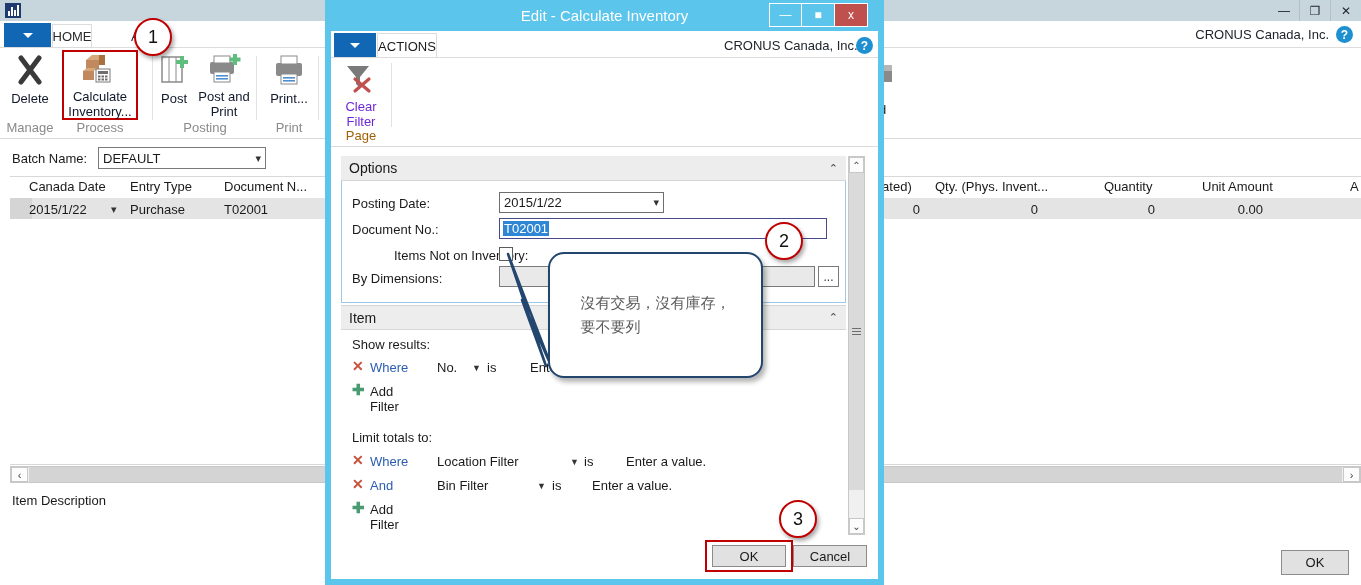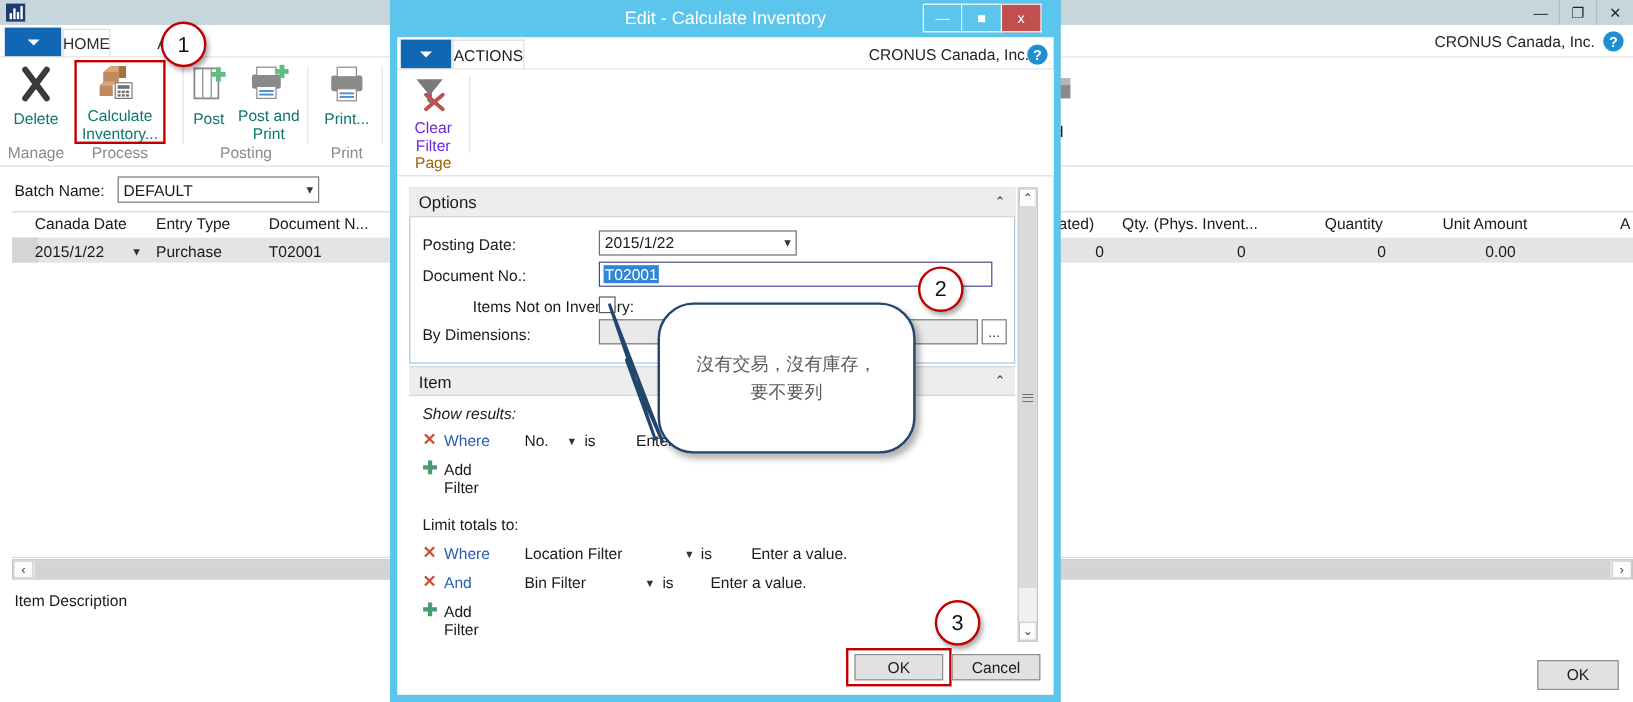--- a/index.html
+++ b/index.html
@@ -46,21 +46,21 @@
   #main-company{right:32px;top:27px;font-size:13px;color:#20252b;}
   #main-help{
     right:8px;top:26px;width:17px;height:17px;border-radius:50%;background:#1e90d2;
     color:#fff;font-size:12px;font-weight:bold;display:flex;align-items:center;justify-content:center;
   }
   #main-ribbon-sep{left:0;top:47px;width:1361px;height:1px;background:#dcdcdc;}
 
   
   #main-ribbon{left:0;top:48px;width:1361px;height:90px;background:#ffffff;border-bottom:1px solid #dcdcdc;}
   .rb-item{top:52px;width:auto;text-align:center;}
-  .rb-label{font-size:13px;color:#0f766e;line-height:15px;}
+  .rb-label{font-size:13px;color:#0f172a;line-height:15px;}
   .rb-group-label{position:absolute;top:120px;font-size:13px;color:#8a8a8a;text-align:center;}
   .rb-sep{position:absolute;top:56px;width:1px;height:64px;background:#e2e2e2;}
 
   #calc-highlight{
     left:62px;top:50px;width:76px;height:70px;border:2px solid #c00000;box-sizing:border-box;
   }
 
   
   #batch-label{left:12px;top:151px;font-size:13px;}
   #batch-select{
@@ -182,21 +182,21 @@
   }
 
   #item-header{
     left:341px;top:305px;width:505px;height:25px;background:#ededed;border-top:1px solid #d6d6d6;
     border-bottom:1px solid #d6d6d6;box-sizing:border-box;display:flex;align-items:center;
   }
   #item-header .t{margin-left:8px;font-size:14px;color:#1a1a1a;}
   #item-header .chev{margin-left:auto;margin-right:8px;font-size:11px;color:#444;}
 
   .sec-label{position:absolute;font-size:13px;color:#1a1a1a;}
-  #lbl-showresults{left:352px;top:337px;font-style:italic;}
+  #lbl-showresults{left:352px;top:337px;}
   #lbl-limittotals{left:352px;top:430px;}
 
   .filter-row{position:absolute;height:18px;font-size:13px;white-space:nowrap;}
   .fx{color:#c9503c;font-weight:bold;font-size:14px;position:absolute;}
   .fkw{color:#2a5db0;position:absolute;}
   .ffield{position:absolute;color:#1a1a1a;}
   .fcaret{position:absolute;font-size:9px;color:#333;}
   .fis{position:absolute;color:#1a1a1a;}
   .fval{position:absolute;color:#1a1a1a;}
   .addf{position:absolute;font-size:13px;color:#1a1a1a;}
@@ -235,23 +235,23 @@
     font-size:18px;display:flex;align-items:center;justify-content:center;
     box-shadow:2px 3px 4px rgba(0,0,0,.35);
   }
   #badge1{left:134px;top:18px;}
   #badge2{left:765px;top:222px;}
   #badge3{left:779px;top:500px;}
 
   
   #balloon{
     left:548px;top:252px;width:215px;height:126px;background:#ffffff;
-    border:2px solid #23466e;border-radius:30px;box-sizing:border-box;
+    border:2px solid #23466e;border-radius:16px;box-sizing:border-box;
     box-shadow:3px 4px 5px rgba(0,0,0,.3);
-    display:flex;align-items:center;justify-content:center;text-align:center;
+    display:flex;align-items:center;justify-content:center;
   }
   #balloon-text{
     font-family:"DejaVu Sans",sans-serif;font-size:15px;color:#5a5a5a;line-height:24px;
     white-space:pre-line;
   }
   #balloon-tail{left:500px;top:248px;width:70px;height:130px;}
 </style>
 </head>
 <body>
 

